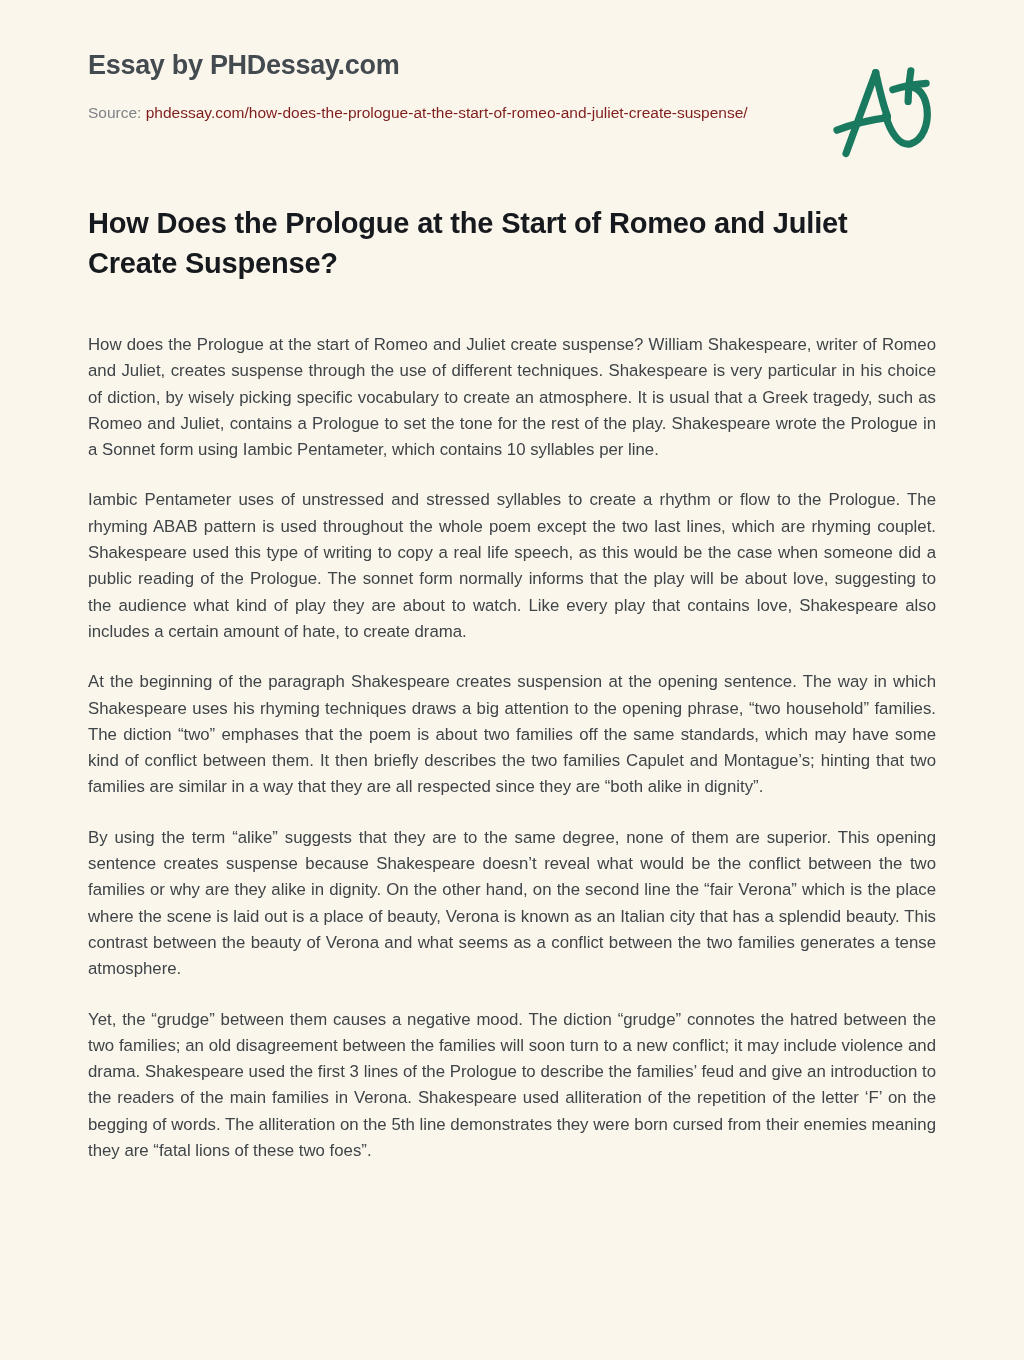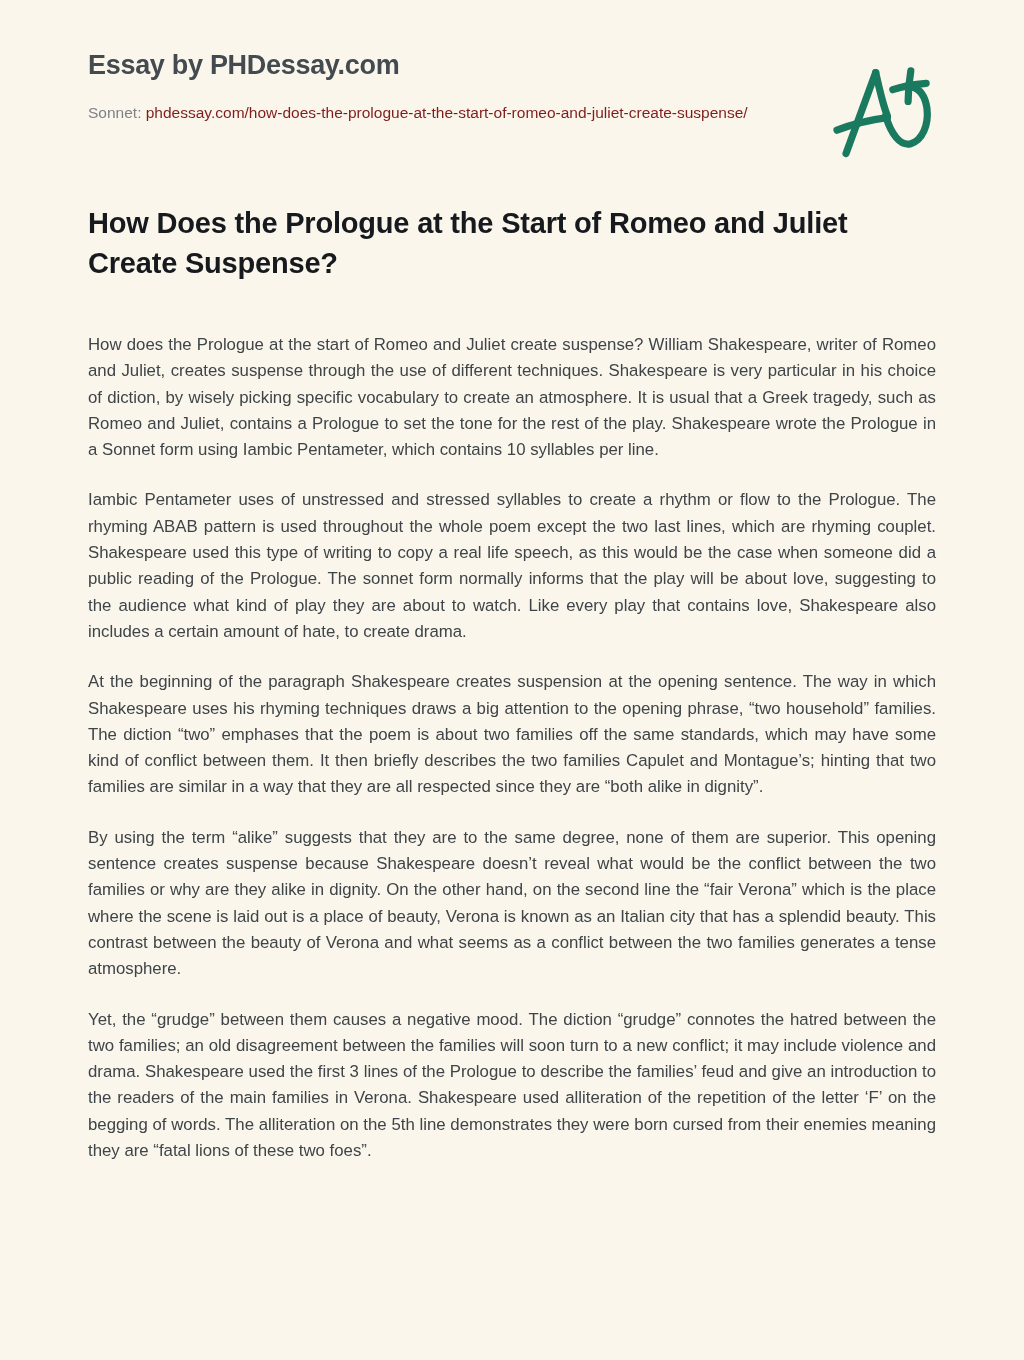--- a/index.html
+++ b/index.html
@@ -68,21 +68,21 @@
   .essay p { margin-bottom: 24px; }
 </style>
 </head>
 <body>
 
 <div class="page">
 
   <div class="site-title">Essay by PHDessay.com</div>
 
   <div class="source-line">
-    <span>Sonnet: </span><a href="#">phdessay.com/how-does-the-prologue-at-the-start-of-romeo-and-juliet-create-suspense/</a>
+    <span>Source: </span><a href="#">phdessay.com/how-does-the-prologue-at-the-start-of-romeo-and-juliet-create-suspense/</a>
   </div>
 
   <div class="logo">
     <svg viewBox="0 0 120 120" width="108" height="112" fill="none" stroke="#1A7A60" stroke-width="8" stroke-linecap="round">
 
       <path d="M20,104 L53,14"></path>
 
       <path d="M53,14 C57,32 61,50 66,62"></path>
 
       <path d="M10,78 C30,70 50,66 66,64"></path>

